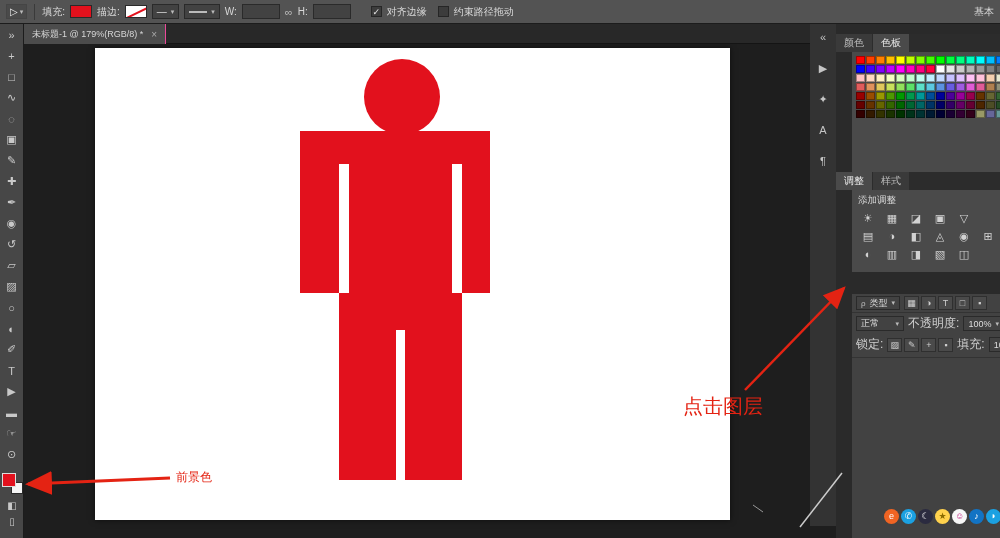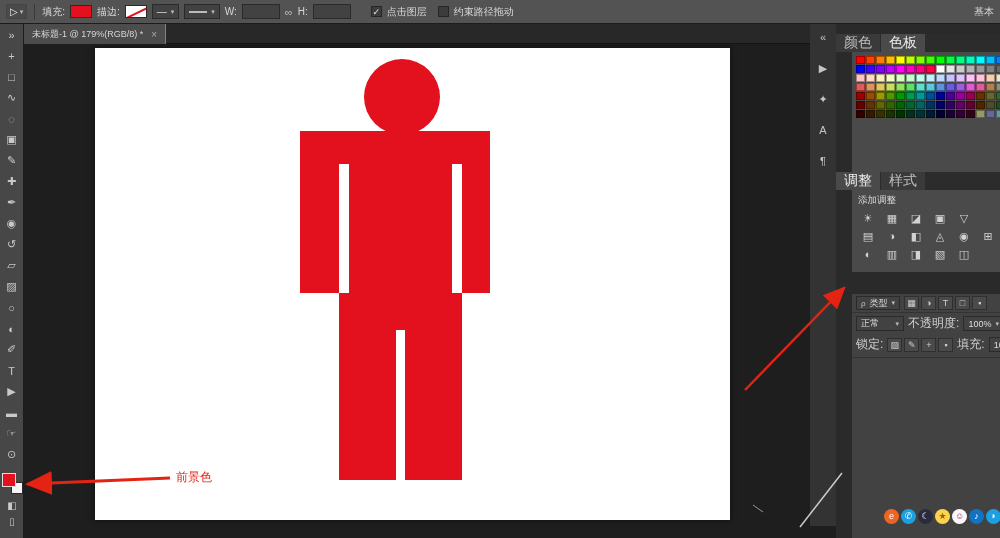--- a/index.html
+++ b/index.html
@@ -54,21 +54,21 @@
   .pr{fill:var(--red)} .pw{fill:#ffffff}
 
   
   .icon-dock{position:absolute;left:810px;top:24px;width:26px;height:502px;background:#333333;z-index:5;
     display:flex;flex-direction:column;align-items:center;padding-top:4px;gap:13px}
   .dock-icon{color:#c5c5c5;font-size:11px;width:22px;height:18px;display:flex;align-items:center;justify-content:center}
 
   
   .right-panels{position:absolute;left:836px;top:24px;width:164px;height:514px;background:#2a2a2a;z-index:5}
   .sec-tabs{position:absolute;left:0;width:164px;height:18px;background:#2c2c2c;display:flex;gap:1px;align-items:stretch;overflow:hidden}
-  .ptab{padding:8px 8px;display:flex;align-items:center;font-size:14px;color:#bdbdbd;background:#3a3a3a;white-space:nowrap}
+  .ptab{padding:8px 8px;display:flex;align-items:center;font-size:10px;color:#bdbdbd;background:#3a3a3a;white-space:nowrap}
   .ptab.active{background:#4a4a4a;color:#ececec}
   .sec-body{position:absolute;left:16px;width:156px;background:#4a4a4a;overflow:hidden}
   #swatch-tabs{top:10px} .body1{top:28px;height:134px}
   #swatch-grid{display:grid;grid-template-columns:repeat(16,9px);gap:1px;padding:4px}
   .swatch{width:9px;height:8px;border:0.5px solid rgba(0,0,0,.35)}
   #adj-tabs{top:148px} .body2{top:166px;height:82px;padding:2px 6px}
   .add-label{font-size:9.5px;color:#d8d8d8;margin:2px 0 3px 0}
   .adj-row{display:flex;gap:4px;margin-bottom:2px}
   .adj-icon{width:20px;height:16px;display:flex;align-items:center;justify-content:center;color:#d2d2d2;font-size:11px}
   #layer-tabs{top:252px} .body3{top:270px;height:244px;background:#424242}
@@ -146,21 +146,21 @@
       </span>
     <span class="lbl">W:</span>
     <span class="field"></span>
     <span class="lbl link">∞</span>
     <span class="lbl">H:</span>
     <span class="field"></span>
     <span id="op-icons" class="op-icons"></span>
     <span class="checkbox">
         <span>✓</span>
       </span>
-    <span class="lbl">点击图层</span>
+    <span class="lbl">对齐边缘</span>
     <span class="checkbox"></span>
     <span class="lbl">约束路径拖动</span>
     <span class="spacer"></span>
     <span class="lbl">基本</span>
   </div>
 
   <div class="left-toolbar">
     <div id="tool-list">
         <div class="tool">»</div>
         <div class="tool">+</div>
@@ -430,15 +430,16 @@
     <defs>
       <marker id="ah" markerWidth="10" markerHeight="8" refX="8" refY="4" orient="auto">
         <path d="M0,0 L9,4 L0,8 z" style="fill:var(--ann)"></path>
       </marker>
     </defs>
     <line x1="745" y1="390" x2="844" y2="288" style="stroke:var(--ann)" stroke-width="2.5" marker-end="url(#ah)"></line>
     <line x1="170" y1="478" x2="28" y2="484" style="stroke:var(--ann)" stroke-width="3" marker-end="url(#ah)"></line>
     <line x1="800" y1="527" x2="842" y2="473" stroke="#e8e8e8" stroke-width="1.5" opacity="0.85"></line>
     <line x1="753" y1="505" x2="763" y2="512" stroke="#e8e8e8" stroke-width="1" opacity="0.6"></line>
   </svg>
+  <div class="ann-text" id="ann-click-layer">点击图层</div>
   <div class="ann-text" id="ann-foreground">前景色</div>
 
 </div>
 
 </body></html>

